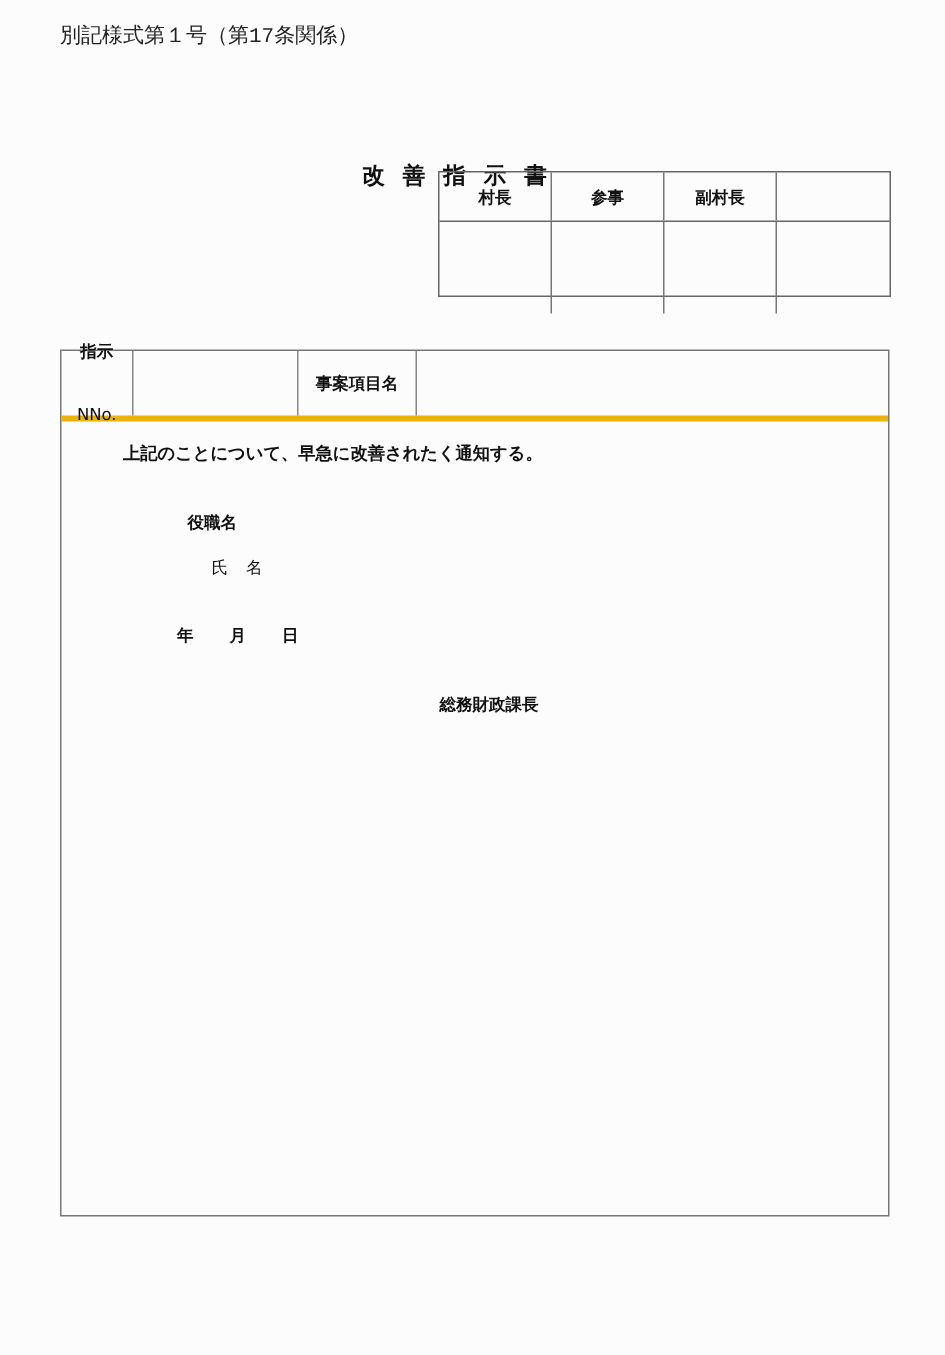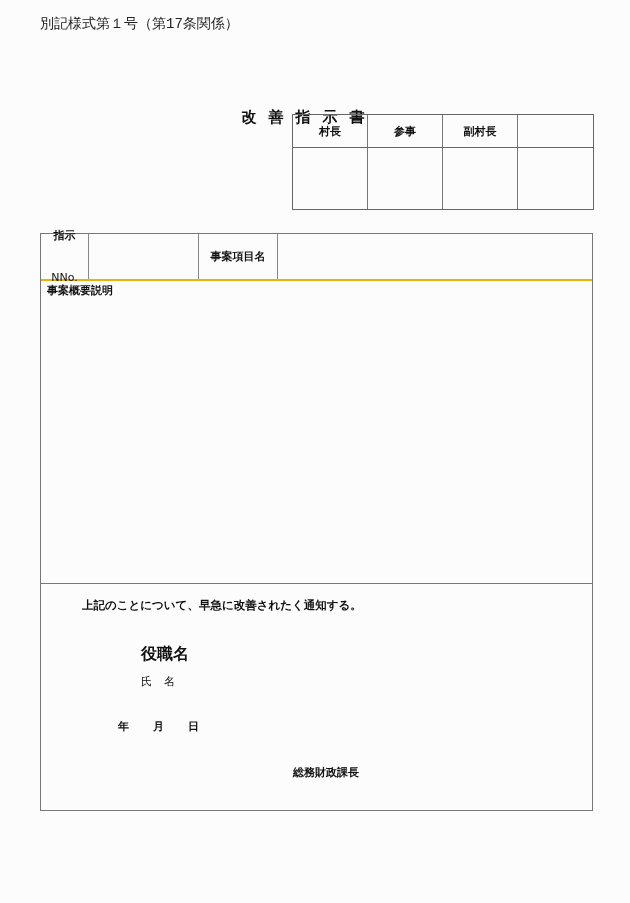--- a/index.html
+++ b/index.html
@@ -39,21 +39,21 @@
     .title span {
       display: inline-block;
       margin: 0 6px;
     }
     
     .approval {
       position: absolute;
       left: 292px;
       top: 114px;
       width: 302px;
-      height: 96px;
+      height: 84px;
       border: 1px solid #666;
       box-sizing: border-box;
     }
     .approval .row {
       display: flex;
       box-sizing: border-box;
     }
     .approval .head-row {
       height: 33px;
       border-bottom: 1px solid #666;
@@ -80,21 +80,21 @@
       left: 40px;
       top: 233px;
       width: 553px;
       height: 578px;
       border: 1px solid #777;
       box-sizing: border-box;
     }
     .main .top-row {
       display: flex;
       height: 47px;
-      border-bottom: 2px solid #eab308;
+      border-bottom: 4px solid #eab308;
       box-sizing: border-box;
     }
     .main .top-row .c {
       box-sizing: border-box;
       border-right: 1px solid #888;
       display: flex;
       align-items: center;
       justify-content: center;
       font-size: 11px;
       font-weight: bold;
@@ -125,23 +125,23 @@
     }
     .notice {
       position: absolute;
       left: 41px;
       top: 14px;
       font-size: 11.5px;
       font-weight: bold;
     }
     .position-label {
       position: absolute;
-      left: 100px;
+      left: 84px;
       top: 60px;
-      font-size: 16px;
+      font-size: 11px;
       font-weight: bold;
     }
     .name-label {
       position: absolute;
       left: 100px;
       top: 90px;
       font-size: 11px;
       font-weight: normal;
     }
     .name-label .gap { display: inline-block; width: 12px; }
@@ -193,23 +193,20 @@
   <div class="top-row">
     <div class="c c-label1">
       <div>
         <div>指示</div>
         <div style="font-weight:normal;font-family:'DejaVu Sans',sans-serif;margin-top:28px;">NNo.</div>
       </div>
     </div>
     <div class="c c-value1"></div>
     <div class="c c-label2">事案項目名</div>
     <div class="c c-value2"></div>
-  </div>
-  <div class="desc">
-    <div class="desc-label">事案概要説明</div>
   </div>
   <div class="bottom">
     <div class="notice">上記のことについて、早急に改善されたく通知する。</div>
     <div class="position-label">役職名</div>
     <div class="name-label">
       <span>氏</span><span class="gap"></span><span>名</span>
     </div>
     <div class="date-row">
       <span class="d-year">年</span>
       <span class="d-month">月</span>

